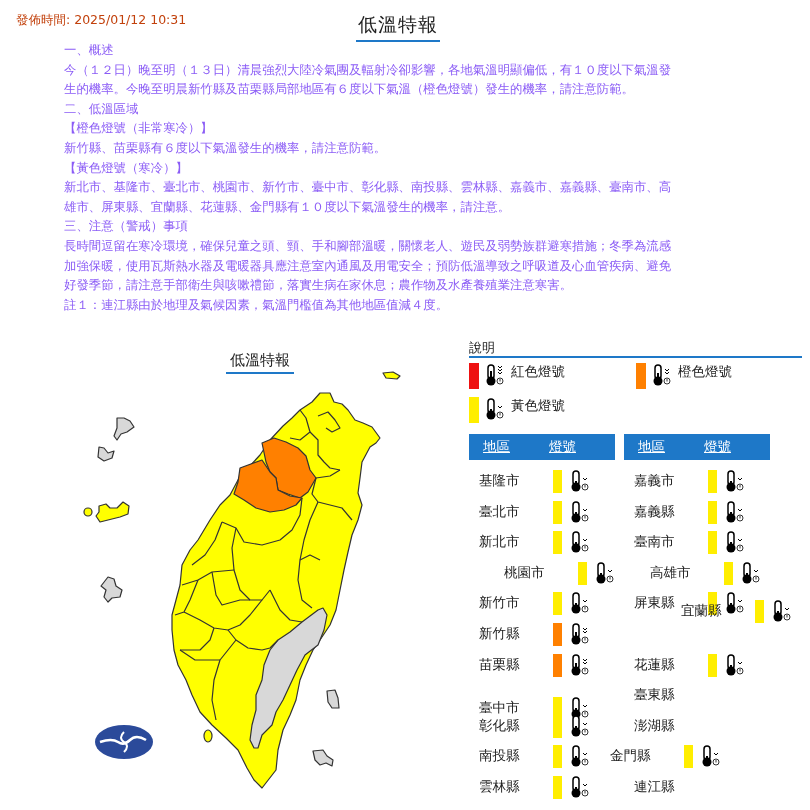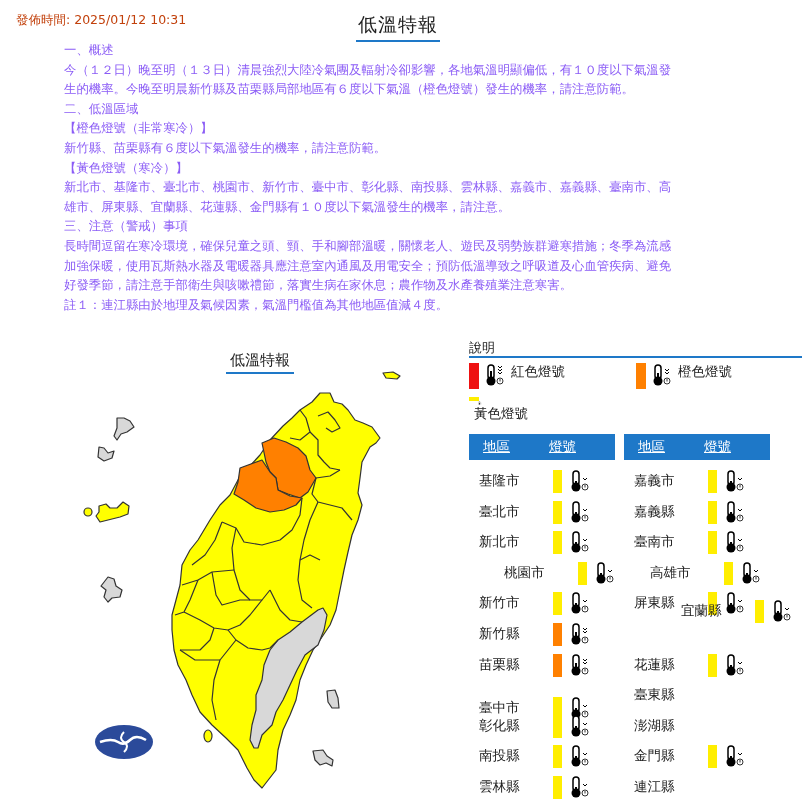--- a/index.html
+++ b/index.html
@@ -138,21 +138,21 @@
     <rect x="4" y="2" width="6" height="14" rx="3" fill="#fff" stroke="#000" stroke-width="1.5"></rect>
     <circle cx="7" cy="18" r="4.5" fill="#000"></circle>
       <rect x="6" y="10" width="2" height="7" fill="#000"></rect>
     <path d="M14,6 l2,2 l2,-2 M14,9 l2,2 l2,-2" stroke="#000" stroke-width="1" fill="none"></path>
     <circle cx="16" cy="18" r="3" fill="#fff" stroke="#000" stroke-width="0.8"></circle>
     <rect x="15.6" y="16" width="0.8" height="2.5" fill="#000"></rect>
   </svg>
   <span class="legend-label">橙色燈號</span>
 </div>
 
-<div class="legend-item" style="left:469px;top:397px;flex-direction:column;">
+<div class="legend-item" style="left:469px;top:397px;">
   <div class="legend-swatch" style="background:#ffee00;"></div>
   <svg class="thermo" viewBox="0 0 22 24">
     <rect x="4" y="2" width="6" height="14" rx="3" fill="#fff" stroke="#000" stroke-width="1.5"></rect>
     <circle cx="7" cy="18" r="4.5" fill="#000"></circle>
       <rect x="6" y="12" width="2" height="5" fill="#000"></rect>
     <path d="M14,9 l2,2 l2,-2" stroke="#000" stroke-width="1" fill="none"></path>
     <circle cx="16" cy="18" r="3" fill="#fff" stroke="#000" stroke-width="0.8"></circle>
     <rect x="15.6" y="16" width="0.8" height="2.5" fill="#000"></rect>
   </svg>
   <span class="legend-label">黃色燈號</span>
@@ -385,21 +385,21 @@
           <circle cx="16" cy="18" r="3" fill="#fff" stroke="#000" stroke-width="0.8"></circle>
           <rect x="15.6" y="16" width="0.8" height="2.5" fill="#000"></rect>
         </svg></span>
     </div>
     <div class="row" style="left: 634px; top: 680.2px; width: 140px;">
       <span class="name">臺東縣</span>
     </div>
     <div class="row" style="left: 634px; top: 710.8px; width: 140px;">
       <span class="name">澎湖縣</span>
     </div>
-    <div class="row" style="left: 634px; top: 741.4px; width: 140px;">
+    <div class="row" style="left: 610px; top: 741.4px; width: 140px;">
       <span class="name">金門縣</span>
       <div class="sw" style="background: rgb(255, 238, 0);"></div>
       <span class="ic"><svg class="thermo" viewBox="0 0 22 24" width="22" height="24">
           <rect x="4" y="2" width="6" height="14" rx="3" fill="#fff" stroke="#000" stroke-width="1.5"></rect>
           <circle cx="7" cy="18" r="4.5" fill="#000"></circle>
           <rect x="6" y="12" width="2" height="5" fill="#000"></rect>
           <path d="M14,9 l2,2 l2,-2" stroke="#000" stroke-width="1" fill="none"></path>
           <circle cx="16" cy="18" r="3" fill="#fff" stroke="#000" stroke-width="0.8"></circle>
           <rect x="15.6" y="16" width="0.8" height="2.5" fill="#000"></rect>
         </svg></span>

